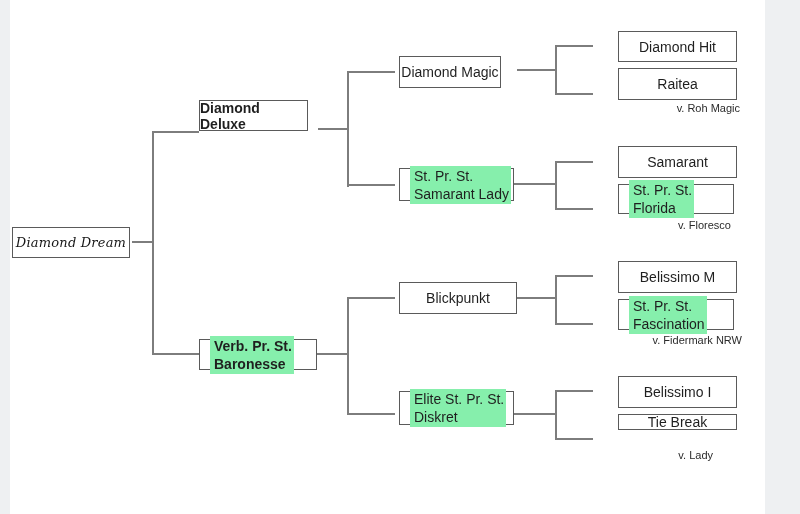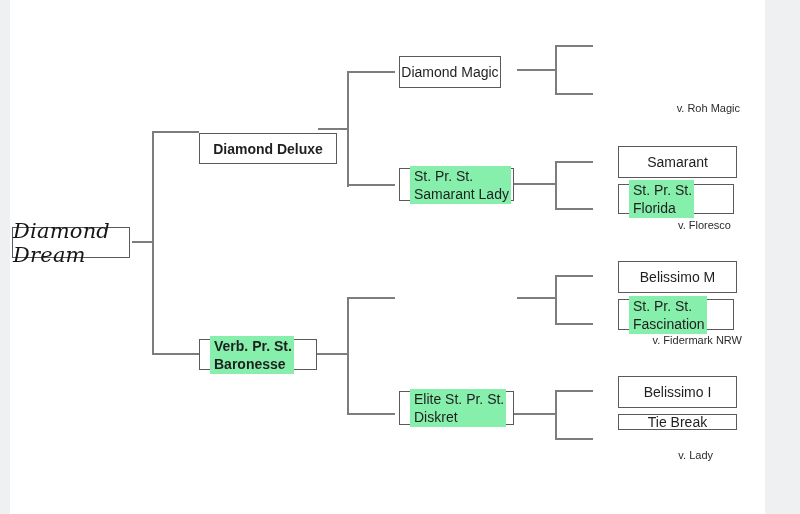--- a/index.html
+++ b/index.html
@@ -13,21 +13,21 @@
   .strip-right { right:0; width:35px; }
 
   .box {
     position:absolute; box-sizing:border-box;
     border:1.5px solid #5a5a5a; color:#1f1f1f; font-size:14px;
   }
   .center { display:flex; align-items:center; justify-content:center; }
   .bold { font-weight:bold; }
   .root-label {
     font-family:"DejaVu Serif", serif; font-style:italic;
-    font-size:21px; color:#161616; letter-spacing:0.2px;
+    font-size:13px; color:#161616; letter-spacing:0.2px;
   }
   
   .btxt {
     position:absolute; left:10px; top:50%; transform:translateY(-50%);
     background:#86efac; padding:1px 2px 1px 4px;
     line-height:18px; white-space:nowrap; text-align:left;
   }
   .hl { position:absolute; height:2px; background:#7d7d7d; }
   .vl { position:absolute; width:2px;  background:#7d7d7d; }
   .note { position:absolute; font-size:11px; color:#2b2b2b; }
@@ -37,21 +37,21 @@
 
 <div class="stage">
 
   <div class="margin-strip strip-left"></div>
   <div class="margin-strip strip-right"></div>
 
   <div class="box center" style="left:12px;top:227px;width:118px;height:31px">
     <span class="root-label">Diamond Dream</span>
   </div>
 
-  <div class="box center bold" style="left:199px;top:133px;width:138px;height:31px">
+  <div class="box center bold" style="left:199px;top:100px;width:109px;height:31px">
     <span>Diamond Deluxe</span>
   </div>
 
   <div class="box" style="left:199px;top:339px;width:118px;height:31px">
     <div class="btxt bold">
       <div>Verb. Pr. St.</div>
       <div>Baronesse</div>
     </div>
   </div>
 
@@ -59,29 +59,38 @@
     <span>Diamond Magic</span>
   </div>
 
   <div class="box" style="left:399px;top:168px;width:115px;height:33px">
     <div class="btxt">
       <div>St. Pr. St.</div>
       <div>Samarant Lady</div>
     </div>
   </div>
 
+  <div class="box center" style="left:399px;top:282px;width:118px;height:32px">
+    <span>Blickpunkt</span>
+  </div>
 
   <div class="box" style="left:399px;top:391px;width:115px;height:34px">
     <div class="btxt">
       <div>Elite St. Pr. St.</div>
       <div>Diskret</div>
     </div>
   </div>
 
+  <div class="box center" style="left:618px;top:31px;width:119px;height:31px">
+    <span>Diamond Hit</span>
+  </div>
 
+  <div class="box center" style="left:618px;top:68px;width:119px;height:32px">
+    <span>Raitea</span>
+  </div>
   <div class="note" style="top:102px;right:60px">v. Roh Magic</div>
 
   <div class="box center" style="left:618px;top:146px;width:119px;height:32px">
     <span>Samarant</span>
   </div>
 
   <div class="box" style="left:618px;top:184px;width:116px;height:30px">
     <div class="btxt">
       <div>St. Pr. St.</div>
       <div>Florida</div>

